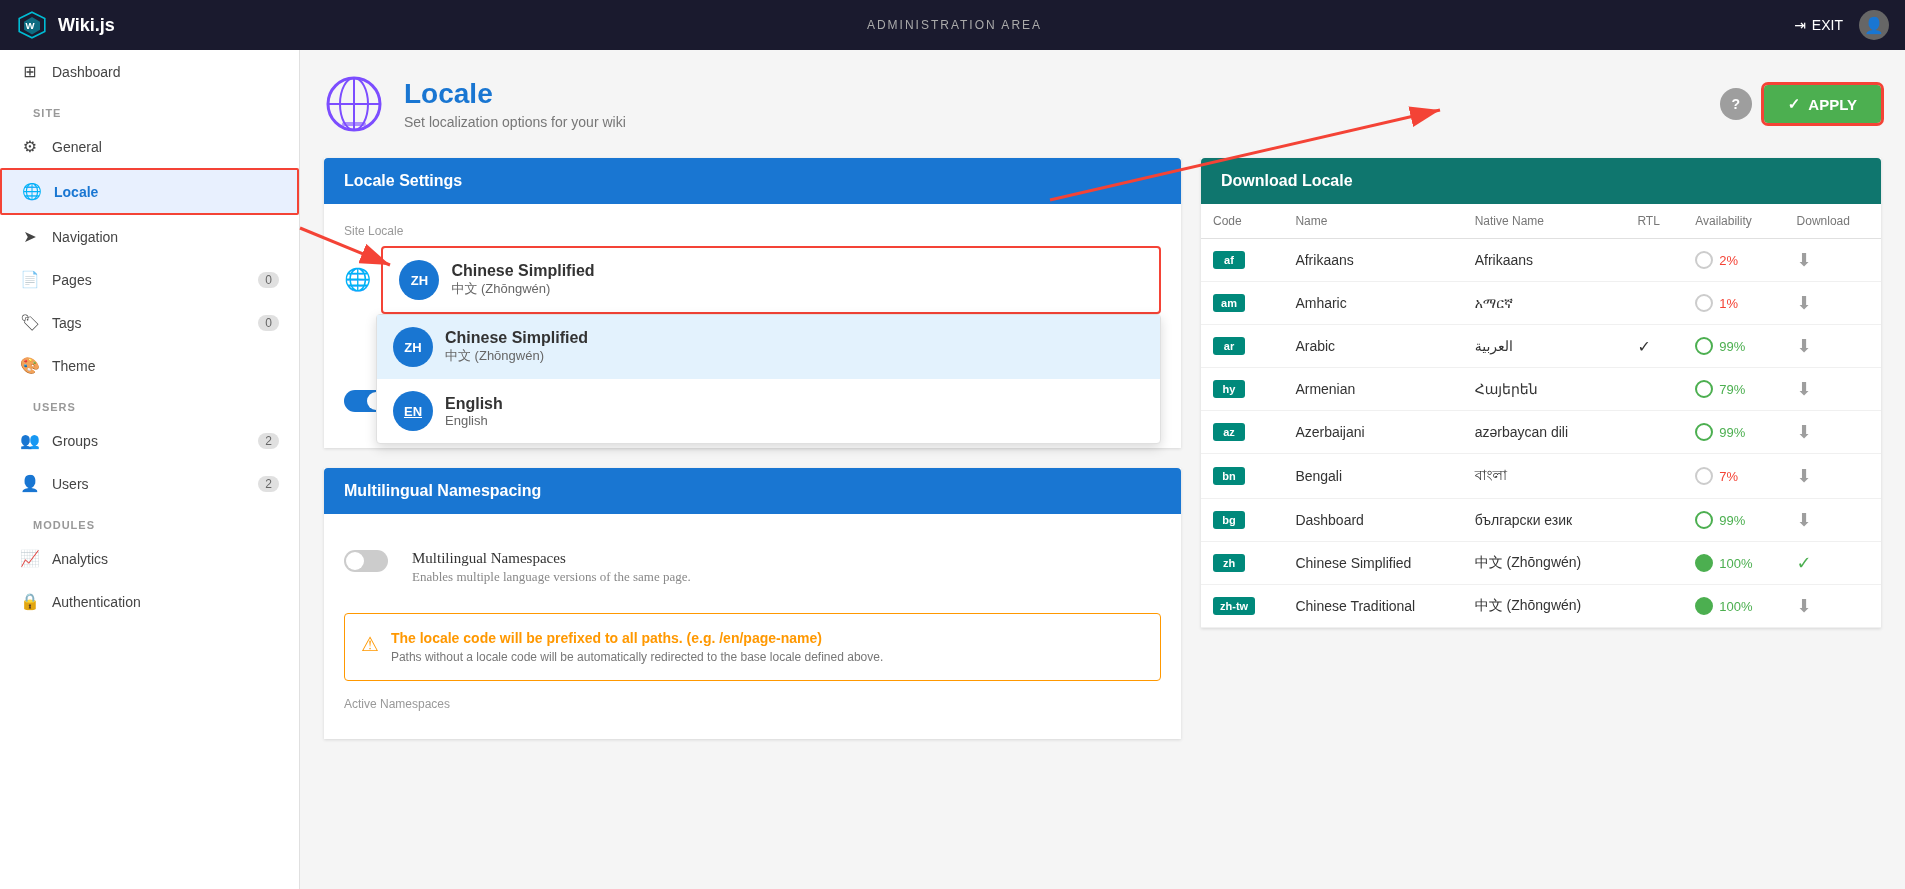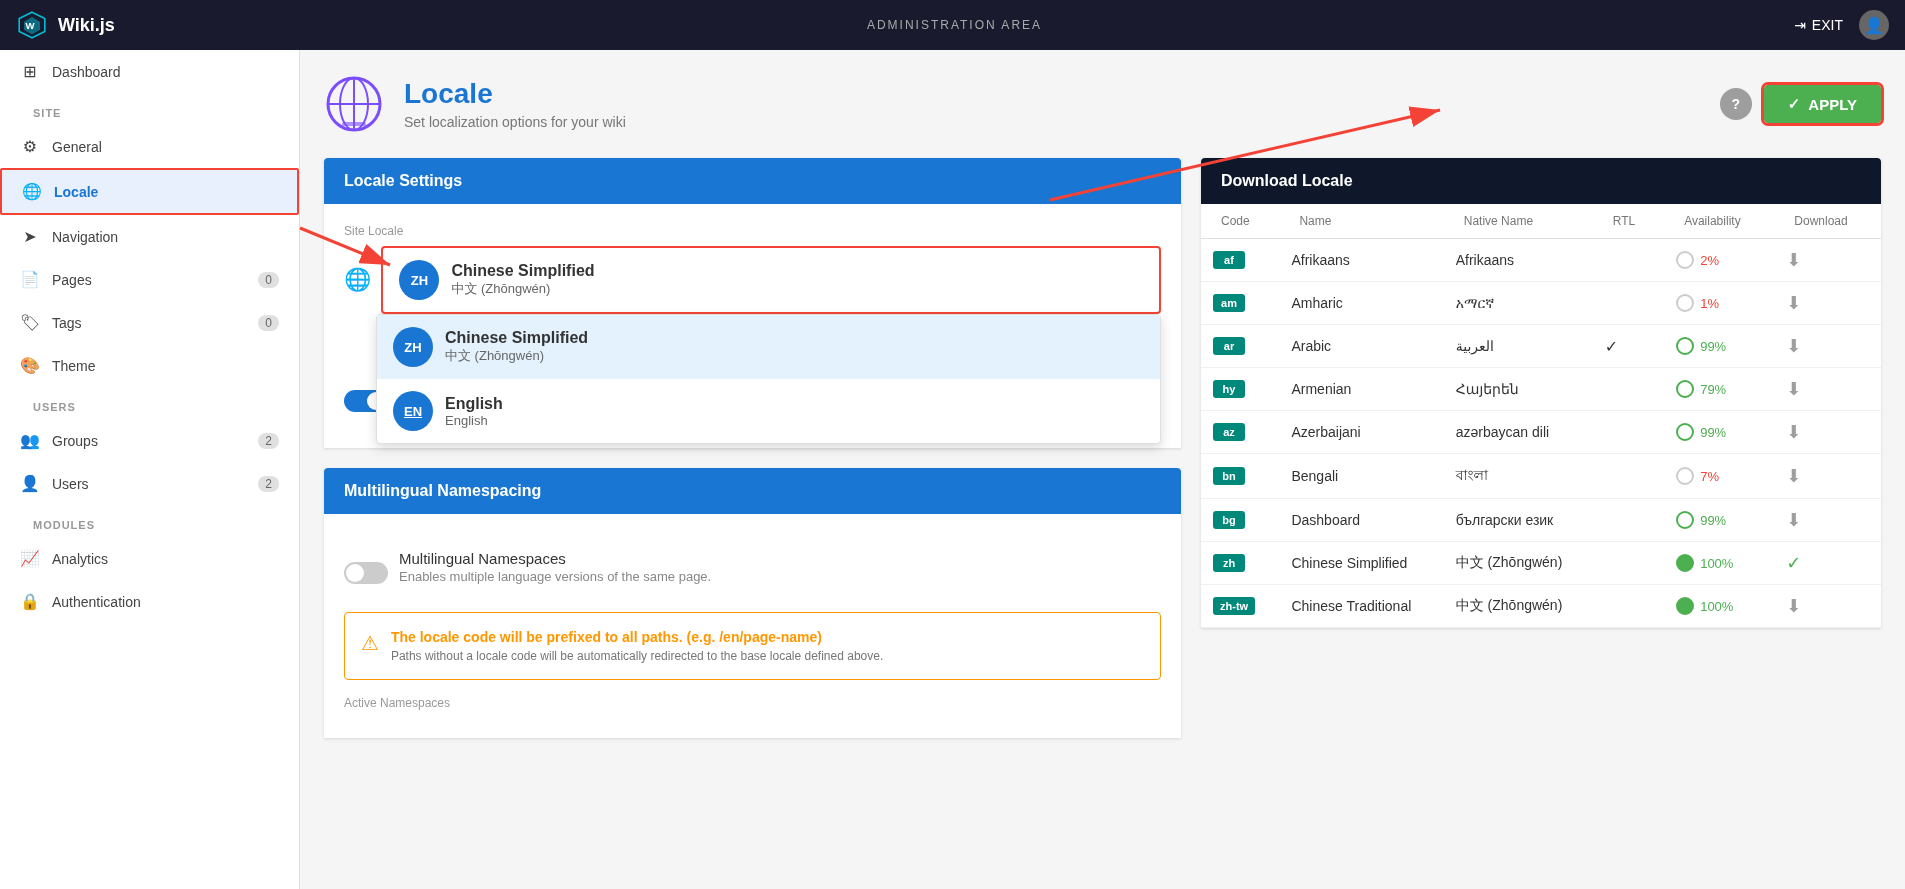--- a/index.html
+++ b/index.html
@@ -166,41 +166,42 @@
       transition: left 0.2s;
     }
     .toggle.off { background: #ccc; }
     .toggle.off::after { left: 2px; }
 
     
     .multilingual-header { background: #1976d2; }
 
     
     .multi-ns-toggle-row {
-      display: flex; align-items: flex-end; gap: 11px;
+      display: flex; align-items: flex-start; gap: 24px;
       padding: 16px 0;
+      font-family: Liberation Serif, serif;
     }
     .multi-ns-label { font-size: 15px; font-weight: 500; }
     .multi-ns-desc { font-size: 13px; color: #888; margin-top: 2px; }
 
     
     .warning-box {
       border: 1px solid #ff9800; border-radius: 4px;
       padding: 16px; display: flex; gap: 12px; align-items: flex-start;
       margin-top: 12px;
     }
     .warning-icon { color: #ff9800; font-size: 20px; flex-shrink: 0; margin-top: 2px; }
     .warning-title { color: #ff9800; font-size: 14px; font-weight: 600; margin-bottom: 4px; }
     .warning-desc { font-size: 12px; color: #777; }
 
     
-    .download-card-header { background: #0f172a; }
+    .download-card-header { background: #0f766e; }
     .download-table { width: 100%; border-collapse: collapse; }
     .download-table th {
-      padding: 10px 20px; text-align: left;
+      padding: 10px 12px; text-align: left;
       font-size: 12px; color: #777; font-weight: 500;
       border-bottom: 1px solid #e0e0e0; background: #fff;
     }
     .download-table td {
       padding: 10px 12px; font-size: 14px;
       border-bottom: 1px solid #f0f0f0;
     }
     .lang-code-badge {
       display: inline-flex; align-items: center; justify-content: center;
       background: #00897b; color: #fff; font-size: 11px; font-weight: 700;

